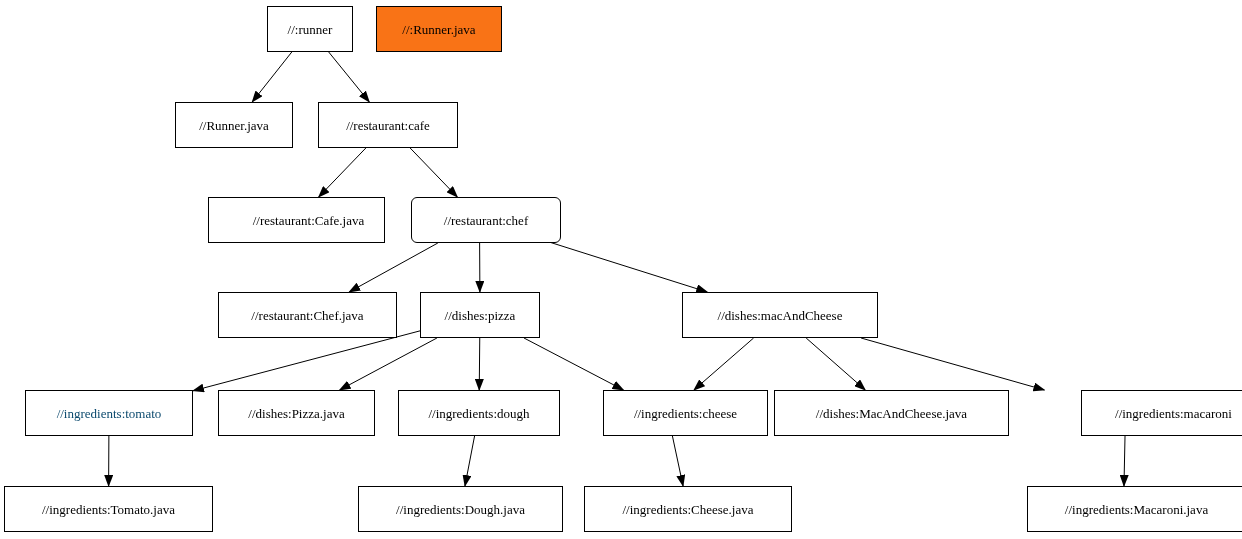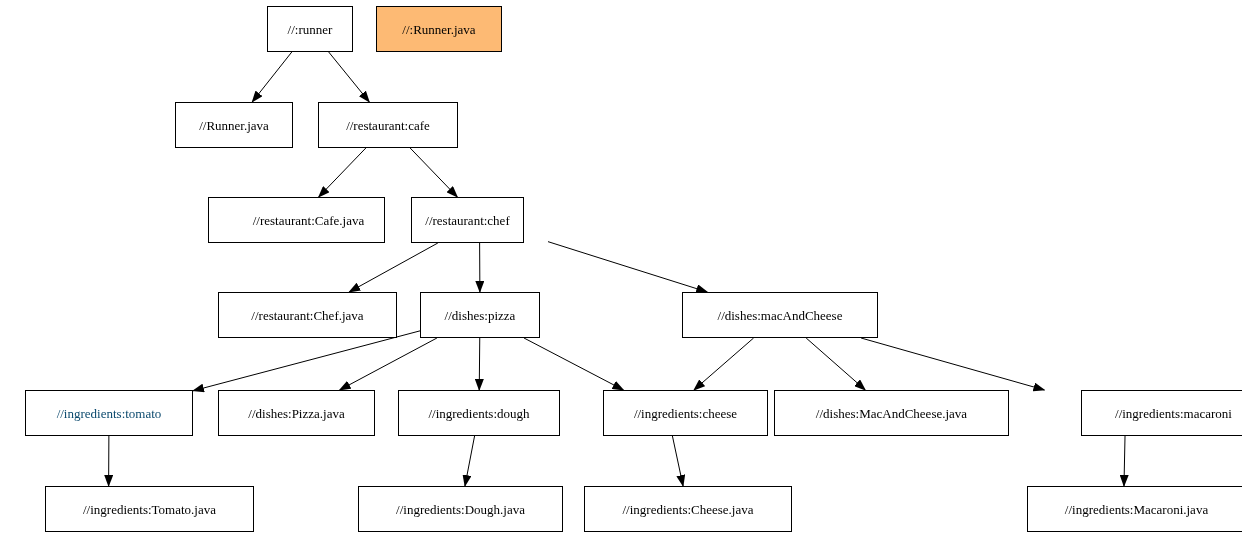--- a/index.html
+++ b/index.html
@@ -64,32 +64,32 @@
       <line x1="753.5969387755102" y1="338" x2="693.9030612244898" y2="390" class="edge-line" stroke="#000000" marker-end="url(#arrowhead)"></line>
       <line x1="806.1683673469388" y1="338" x2="865.3316326530612" y2="390" class="edge-line" stroke="#000000" marker-end="url(#arrowhead)"></line>
       <line x1="861.0867346938776" y1="338" x2="1044.4132653061224" y2="390" class="edge-line" stroke="#000000" marker-end="url(#arrowhead)"></line>
       <line x1="108.88020833333333" y1="436" x2="108.61979166666667" y2="486" class="edge-line" stroke="#000000" marker-end="url(#arrowhead)"></line>
       <line x1="474.5677083333333" y1="436" x2="464.9322916666667" y2="486" class="edge-line" stroke="#000000" marker-end="url(#arrowhead)"></line>
       <line x1="672.4114583333334" y1="436" x2="683.0885416666666" y2="486" class="edge-line" stroke="#000000" marker-end="url(#arrowhead)"></line>
       <line x1="1125.0208333333333" y1="436" x2="1123.9791666666667" y2="486" class="edge-line" stroke="#000000" marker-end="url(#arrowhead)"></line>
     </svg>
   <div id="nodes-layer">
       <div class="node" style="left: 267px; top: 6px; width: 86px; height: 46px; background: rgb(255, 255, 255); border-color: rgb(0, 0, 0); color: rgb(0, 0, 0);">//:runner</div>
-      <div class="node" style="left: 376px; top: 6px; width: 126px; height: 46px; background: #fdba74; border-color: rgb(0, 0, 0); color: rgb(0, 0, 0);">//:Runner.java</div>
+      <div class="node" style="left: 376px; top: 6px; width: 126px; height: 46px; background: #f97316; border-color: rgb(0, 0, 0); color: rgb(0, 0, 0);">//:Runner.java</div>
       <div class="node" style="left: 175px; top: 102px; width: 118px; height: 46px; background: rgb(255, 255, 255); border-color: rgb(0, 0, 0); color: rgb(0, 0, 0);">//Runner.java</div>
       <div class="node" style="left: 318px; top: 102px; width: 140px; height: 46px; background: rgb(255, 255, 255); border-color: rgb(0, 0, 0); color: rgb(0, 0, 0);">//restaurant:cafe</div>
       <div class="node" style="left: 208px; top: 197px; width: 177px; height: 46px; background: rgb(255, 255, 255); border-color: rgb(0, 0, 0); color: rgb(0, 0, 0); padding-left: 24px;">//restaurant:Cafe.java</div>
-      <div class="node" style="left: 411px; top: 197px; width: 113px; height: 46px; background: rgb(255, 255, 255); border-color: rgb(0, 0, 0); color: rgb(0, 0, 0);">//restaurant:chef</div>
+      <div class="node" style="left: 411px; top: 197px; width: 150px; height: 46px; background: rgb(255, 255, 255); border-color: rgb(0, 0, 0); color: rgb(0, 0, 0); border-radius: 6px;">//restaurant:chef</div>
       <div class="node" style="left: 218px; top: 292px; width: 179px; height: 46px; background: rgb(255, 255, 255); border-color: rgb(0, 0, 0); color: rgb(0, 0, 0);">//restaurant:Chef.java</div>
       <div class="node" style="left: 420px; top: 292px; width: 120px; height: 46px; background: rgb(255, 255, 255); border-color: rgb(0, 0, 0); color: rgb(0, 0, 0);">//dishes:pizza</div>
       <div class="node" style="left: 682px; top: 292px; width: 196px; height: 46px; background: rgb(255, 255, 255); border-color: rgb(0, 0, 0); color: rgb(0, 0, 0);">//dishes:macAndCheese</div>
       <div class="node" style="left: 25px; top: 390px; width: 168px; height: 46px; background: rgb(255, 255, 255); border-color: rgb(0, 0, 0); color: #0c4a6e;">//ingredients:tomato</div>
       <div class="node" style="left: 218px; top: 390px; width: 157px; height: 46px; background: rgb(255, 255, 255); border-color: rgb(0, 0, 0); color: rgb(0, 0, 0);">//dishes:Pizza.java</div>
       <div class="node" style="left: 398px; top: 390px; width: 162px; height: 46px; background: rgb(255, 255, 255); border-color: rgb(0, 0, 0); color: rgb(0, 0, 0);">//ingredients:dough</div>
       <div class="node" style="left: 603px; top: 390px; width: 165px; height: 46px; background: rgb(255, 255, 255); border-color: rgb(0, 0, 0); color: rgb(0, 0, 0);">//ingredients:cheese</div>
       <div class="node" style="left: 774px; top: 390px; width: 235px; height: 46px; background: rgb(255, 255, 255); border-color: rgb(0, 0, 0); color: rgb(0, 0, 0);">//dishes:MacAndCheese.java</div>
       <div class="node" style="left: 1033px; top: 390px; width: 185px; height: 46px; background: rgb(255, 255, 255); border-color: rgb(0, 0, 0); color: rgb(0, 0, 0); margin-left: 48px;">//ingredients:macaroni</div>
-      <div class="node" style="left: 4px; top: 486px; width: 209px; height: 46px; background: rgb(255, 255, 255); border-color: rgb(0, 0, 0); color: rgb(0, 0, 0); margin-left: 41px;">//ingredients:Tomato.java</div>
+      <div class="node" style="left: 4px; top: 486px; width: 209px; height: 46px; background: rgb(255, 255, 255); border-color: rgb(0, 0, 0); color: rgb(0, 0, 0);">//ingredients:Tomato.java</div>
       <div class="node" style="left: 358px; top: 486px; width: 205px; height: 46px; background: rgb(255, 255, 255); border-color: rgb(0, 0, 0); color: rgb(0, 0, 0);">//ingredients:Dough.java</div>
       <div class="node" style="left: 584px; top: 486px; width: 208px; height: 46px; background: rgb(255, 255, 255); border-color: rgb(0, 0, 0); color: rgb(0, 0, 0);">//ingredients:Cheese.java</div>
       <div class="node" style="left: 1027px; top: 486px; width: 219px; height: 46px; background: rgb(255, 255, 255); border-color: rgb(0, 0, 0); color: rgb(0, 0, 0);">//ingredients:Macaroni.java</div>
     </div>
 </div>
 
 </body></html>

